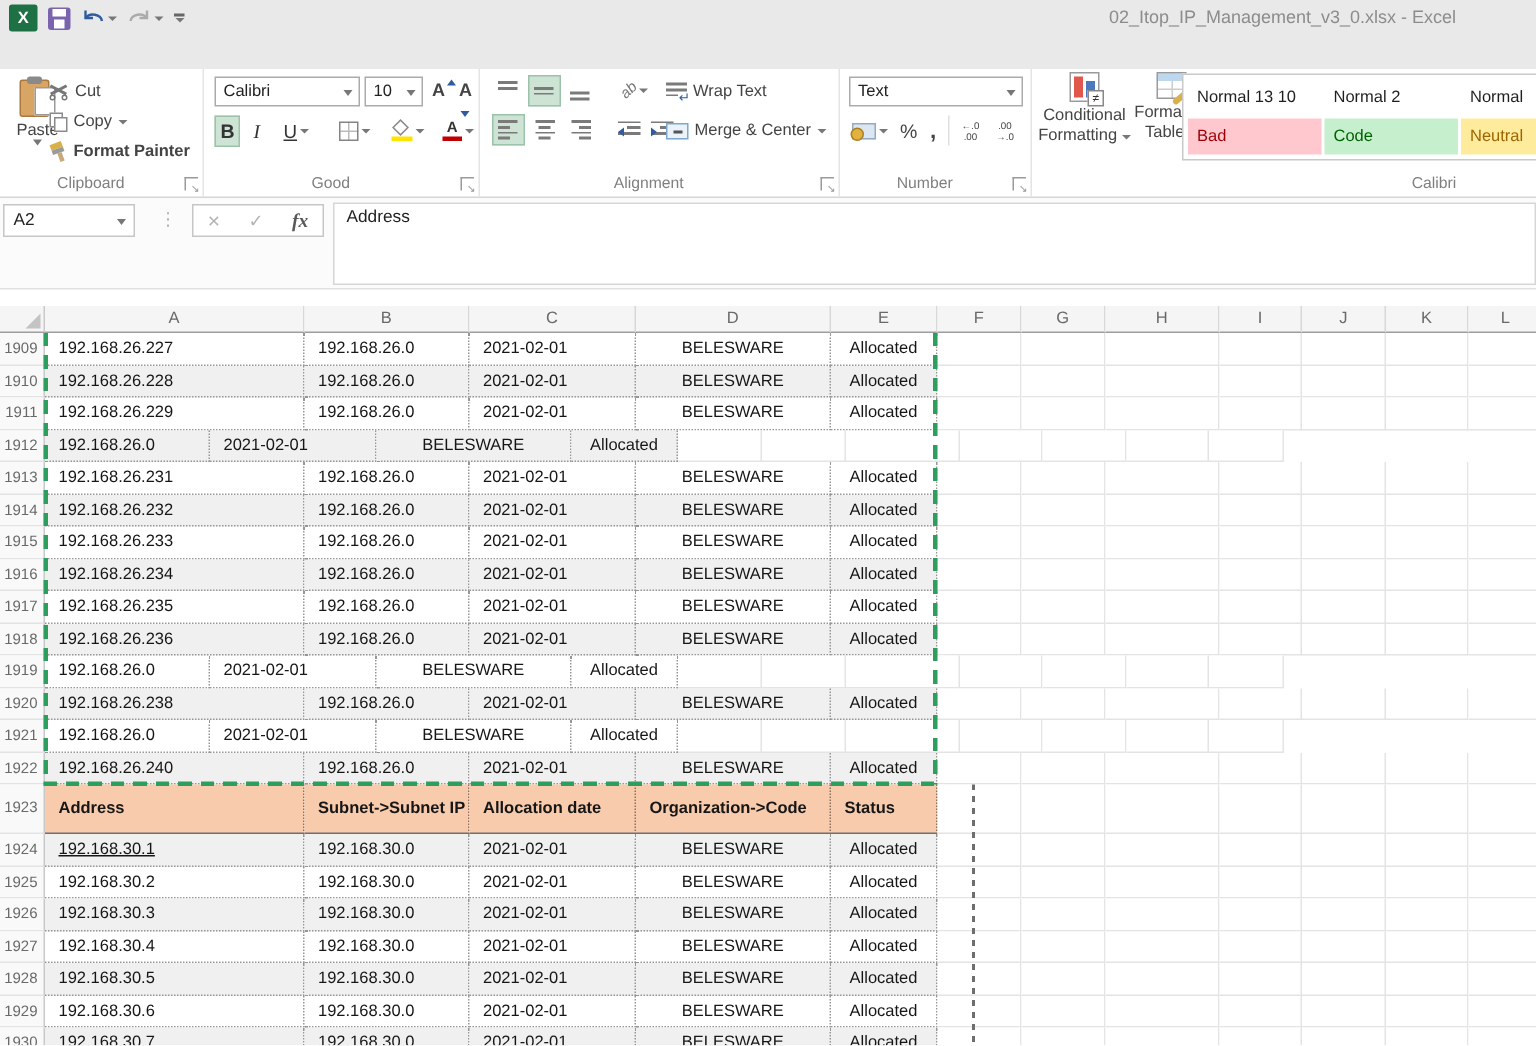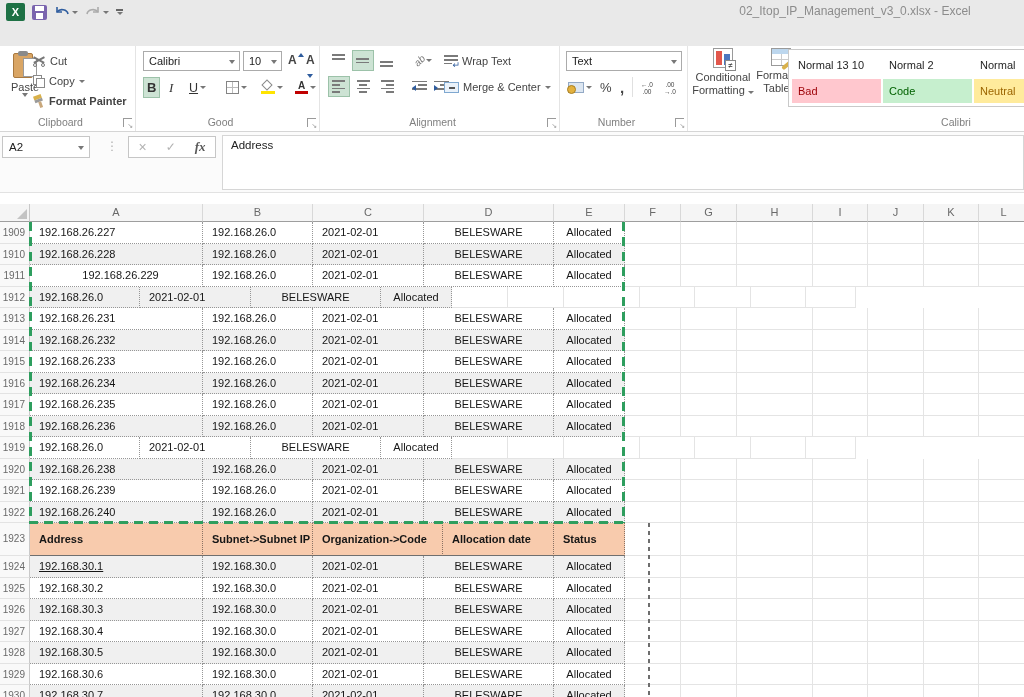--- a/index.html
+++ b/index.html
@@ -483,21 +483,21 @@
         <div class="cell empty" style="width: 56px;"></div>
         <div class="cell empty" style="width: 56px;"></div>
         <div class="cell empty" style="width: 76px;"></div>
         <div class="cell empty" style="width: 55px;"></div>
         <div class="cell empty" style="width: 56px;"></div>
         <div class="cell empty" style="width: 55px;"></div>
         <div class="cell empty" style="width: 50px;"></div>
       </div>
       <div class="sheet-row">
         <div class="row-header">1911</div>
-        <div class="cell c0" style="width: 173px; text-align: center;">192.168.26.229</div>
+        <div class="cell c0" style="width: 173px;">192.168.26.229</div>
         <div class="cell c1" style="width: 110px;">192.168.26.0</div>
         <div class="cell c2" style="width: 111px;">2021-02-01</div>
         <div class="cell c3" style="width: 130px;">BELESWARE</div>
         <div class="cell c4" style="width: 71px;">Allocated</div>
         <div class="cell empty" style="width: 56px;"></div>
         <div class="cell empty" style="width: 56px;"></div>
         <div class="cell empty" style="width: 76px;"></div>
         <div class="cell empty" style="width: 55px;"></div>
         <div class="cell empty" style="width: 56px;"></div>
         <div class="cell empty" style="width: 55px;"></div>
@@ -631,21 +631,20 @@
         <div class="cell empty" style="width: 56px;"></div>
         <div class="cell empty" style="width: 56px;"></div>
         <div class="cell empty" style="width: 76px;"></div>
         <div class="cell empty" style="width: 55px;"></div>
         <div class="cell empty" style="width: 56px;"></div>
         <div class="cell empty" style="width: 55px;"></div>
         <div class="cell empty" style="width: 50px;"></div>
       </div>
       <div class="sheet-row">
         <div class="row-header">1921</div>
-        <div class="cell c0" style="width: 173px;">192.168.26.239</div>
         <div class="cell c1" style="width: 110px;">192.168.26.0</div>
         <div class="cell c2" style="width: 111px;">2021-02-01</div>
         <div class="cell c3" style="width: 130px;">BELESWARE</div>
         <div class="cell c4" style="width: 71px;">Allocated</div>
         <div class="cell empty" style="width: 56px;"></div>
         <div class="cell empty" style="width: 56px;"></div>
         <div class="cell empty" style="width: 76px;"></div>
         <div class="cell empty" style="width: 55px;"></div>
         <div class="cell empty" style="width: 56px;"></div>
         <div class="cell empty" style="width: 55px;"></div>
@@ -663,22 +662,22 @@
         <div class="cell empty" style="width: 76px;"></div>
         <div class="cell empty" style="width: 55px;"></div>
         <div class="cell empty" style="width: 56px;"></div>
         <div class="cell empty" style="width: 55px;"></div>
         <div class="cell empty" style="width: 50px;"></div>
       </div>
       <div class="sheet-row table-head-row">
         <div class="row-header">1923</div>
         <div class="cell c0" style="width: 173px;">Address</div>
         <div class="cell c1" style="width: 110px;">Subnet-&gt;Subnet IP</div>
+        <div class="cell c2" style="width: 111px;">Allocation date</div>
         <div class="cell c3" style="width: 130px;">Organization-&gt;Code</div>
-        <div class="cell c2" style="width: 111px;">Allocation date</div>
         <div class="cell c4" style="width: 71px;">Status</div>
         <div class="cell empty" style="width: 56px;"></div>
         <div class="cell empty" style="width: 56px;"></div>
         <div class="cell empty" style="width: 76px;"></div>
         <div class="cell empty" style="width: 55px;"></div>
         <div class="cell empty" style="width: 56px;"></div>
         <div class="cell empty" style="width: 55px;"></div>
         <div class="cell empty" style="width: 50px;"></div>
       </div>
       <div class="sheet-row band">

